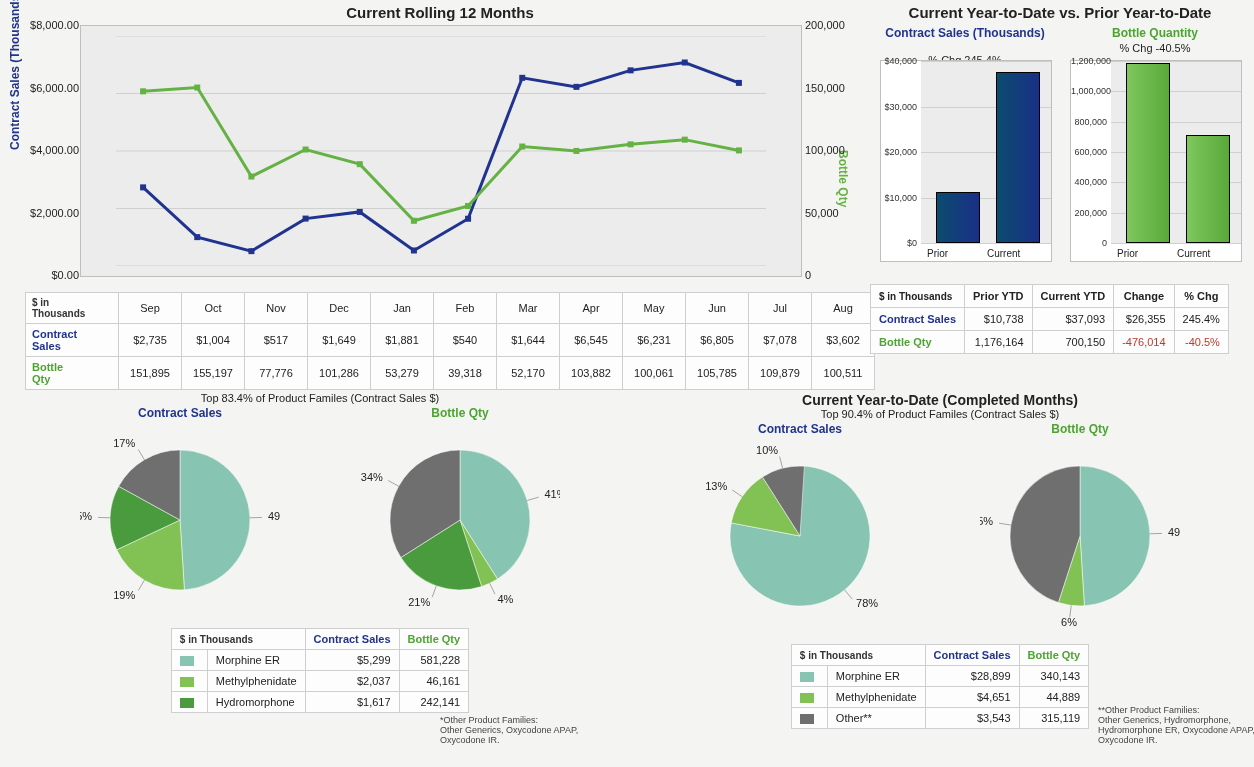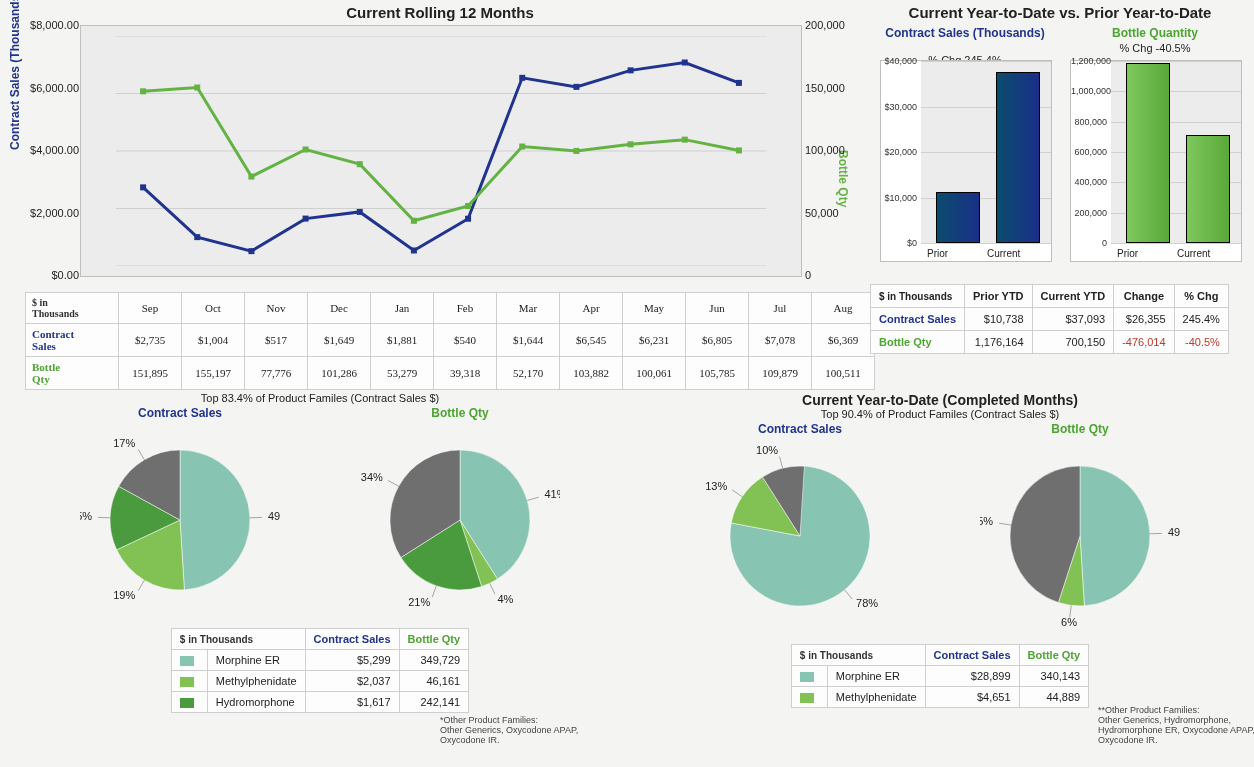--- a/index.html
+++ b/index.html
@@ -82,21 +82,20 @@
     left: 25px;
     top: 292px;
     border-collapse: collapse;
     font-size: 11px;
   }
   .r12-table th, .r12-table td {
     border: 1px solid #cfcfcf;
     padding: 4px 6px;
     text-align: center;
     background: #fdfdfd;
-    font-family: Liberation Serif, serif;
   }
   .r12-table th.big { width: 80px; text-align: left; }
   .r12-table td.mon { width: 50px; }
   .r12-table .contract { color: #20348f; font-weight: bold; text-align: left; margin-left: 20px;}
   .r12-table .bottle   { color: #4da432; font-weight: bold; text-align: left;}
   .r12-table .hdr-small { font-size: 10px; text-align: left; color: #333; }
   
   .ytd-zone {
     position: absolute;
     left: 880px;
@@ -355,21 +354,21 @@
           <td>$1,004</td>
           <td>$517</td>
           <td>$1,649</td>
           <td>$1,881</td>
           <td>$540</td>
           <td>$1,644</td>
           <td>$6,545</td>
           <td>$6,231</td>
           <td>$6,805</td>
           <td>$7,078</td>
-          <td>$6,369</td>
+          <td>$3,602</td>
         </tr>
         <tr>
           <th class="big bottle">Bottle<br>Qty</th>
           <td>151,895</td>
           <td>155,197</td>
           <td>77,776</td>
           <td>101,286</td>
           <td>53,279</td>
           <td>39,318</td>
           <td>52,170</td>
@@ -499,21 +498,21 @@
         <tbody>
           <tr>
             <th class="hdr-small" colspan="2">$ in Thousands</th>
          <th class="cs">Contract Sales</th>
             <th class="bq">Bottle Qty</th>
           </tr>
           <tr>
             <td><span class="swatch c0"></span></td>
         <td style="text-align:left">Morphine ER</td>
         <td class="val">$5,299</td>
-            <td class="val">349,729</td>
+            <td class="val">581,228</td>
           </tr>
           <tr>
             <td><span class="swatch c1"></span></td>
         <td style="text-align:left">Methylphenidate</td>
         <td class="val">$2,037</td>
             <td class="val">46,161</td>
           </tr>
           <tr>
             <td><span class="swatch c2"></span></td>
         <td style="text-align:left">Hydromorphone</td>
@@ -569,19 +568,25 @@
         <td style="text-align:left">Morphine ER</td>
         <td class="val">$28,899</td>
             <td class="val">340,143</td>
           </tr>
           <tr>
             <td><span class="swatch c1"></span></td>
         <td style="text-align:left">Methylphenidate</td>
         <td class="val">$4,651</td>
             <td class="val">44,889</td>
           </tr>
+          <tr>
+            <td><span class="swatch c3"></span></td>
+        <td style="text-align:left">Other**</td>
+        <td class="val">$3,543</td>
+            <td class="val">315,119</td>
+          </tr>
         </tbody>
       </table>
   </div>
 
   <div class="footnote" id="fnPrior" style="left:440px;top:716px;width:170px;">*Other Product Families:<br>Other Generics, Oxycodone APAP,<br>Oxycodone IR.</div>
   <div class="footnote" id="fnCurrent" style="left:1090px;top:706px;width:160px;margin-left:8px;">**Other Product Families:<br>Other Generics, Hydromorphone,<br>Hydromorphone ER, Oxycodone APAP,<br>Oxycodone IR.</div>
 </div>
 
 </body></html>

